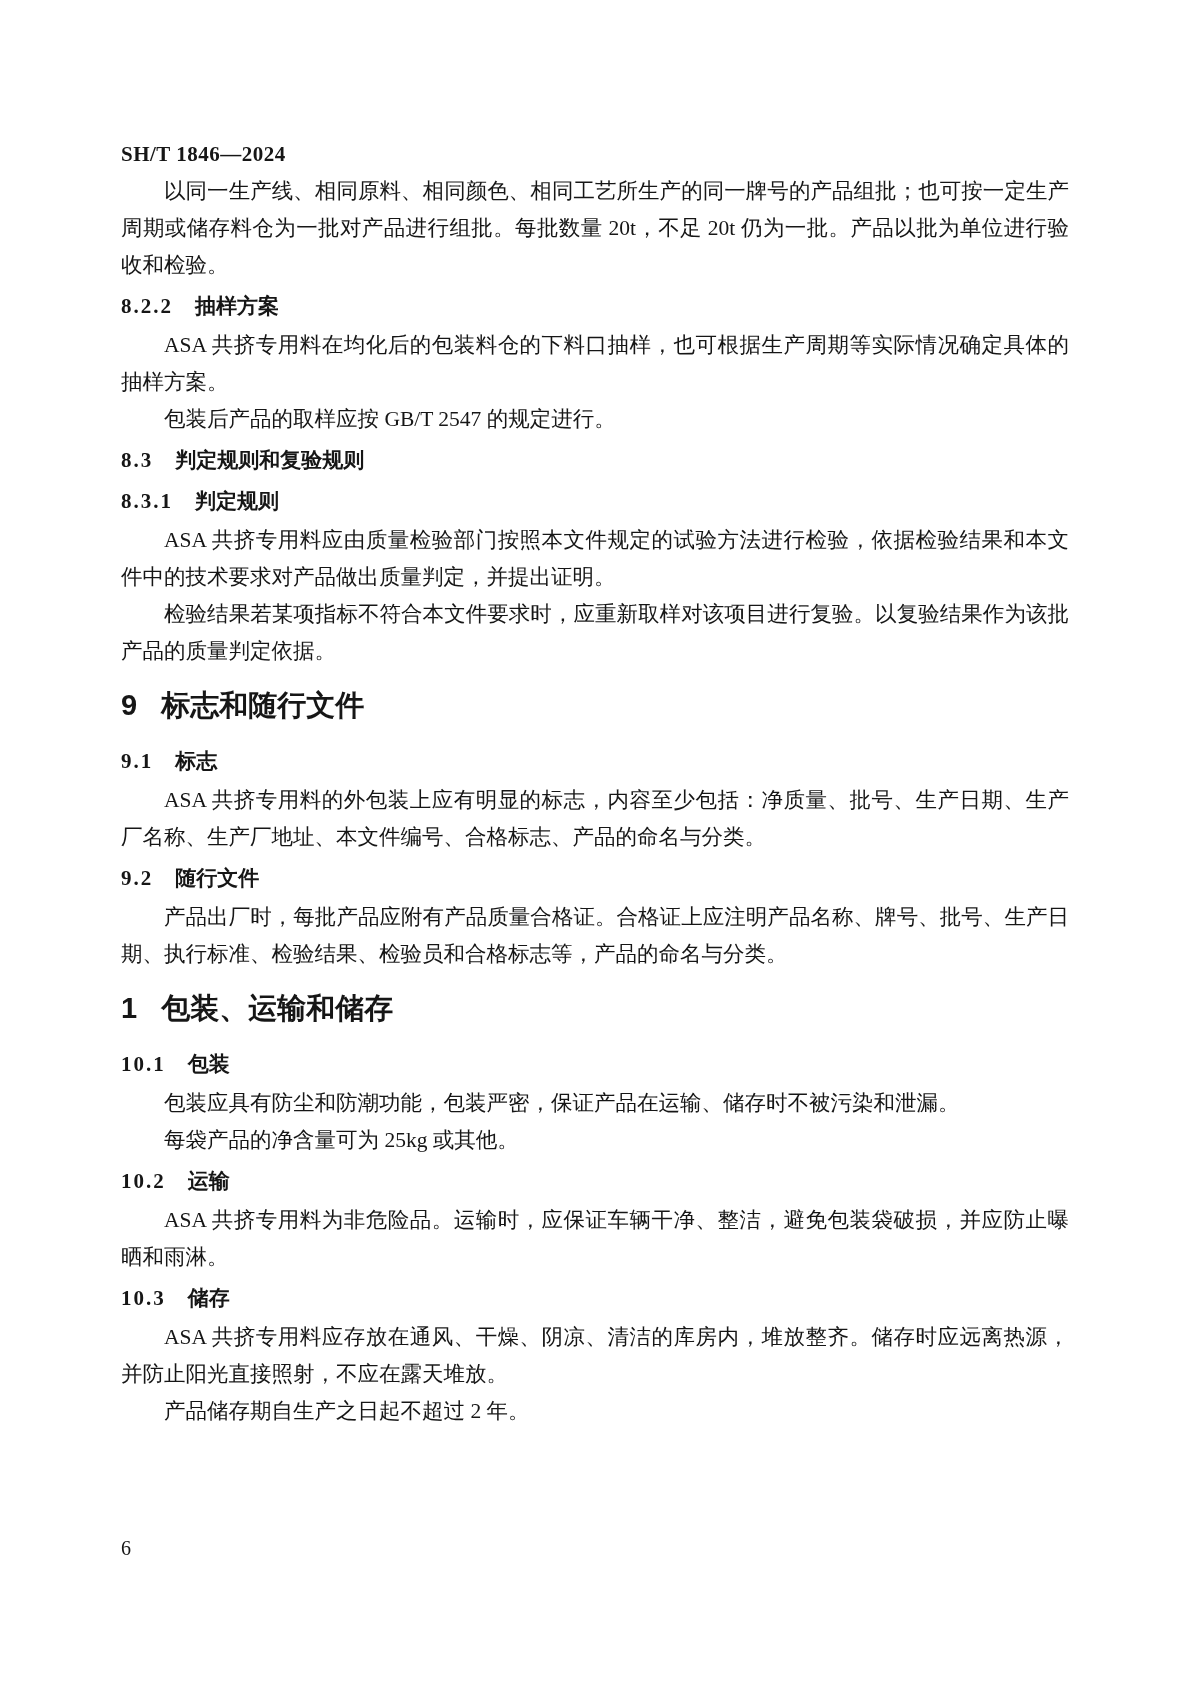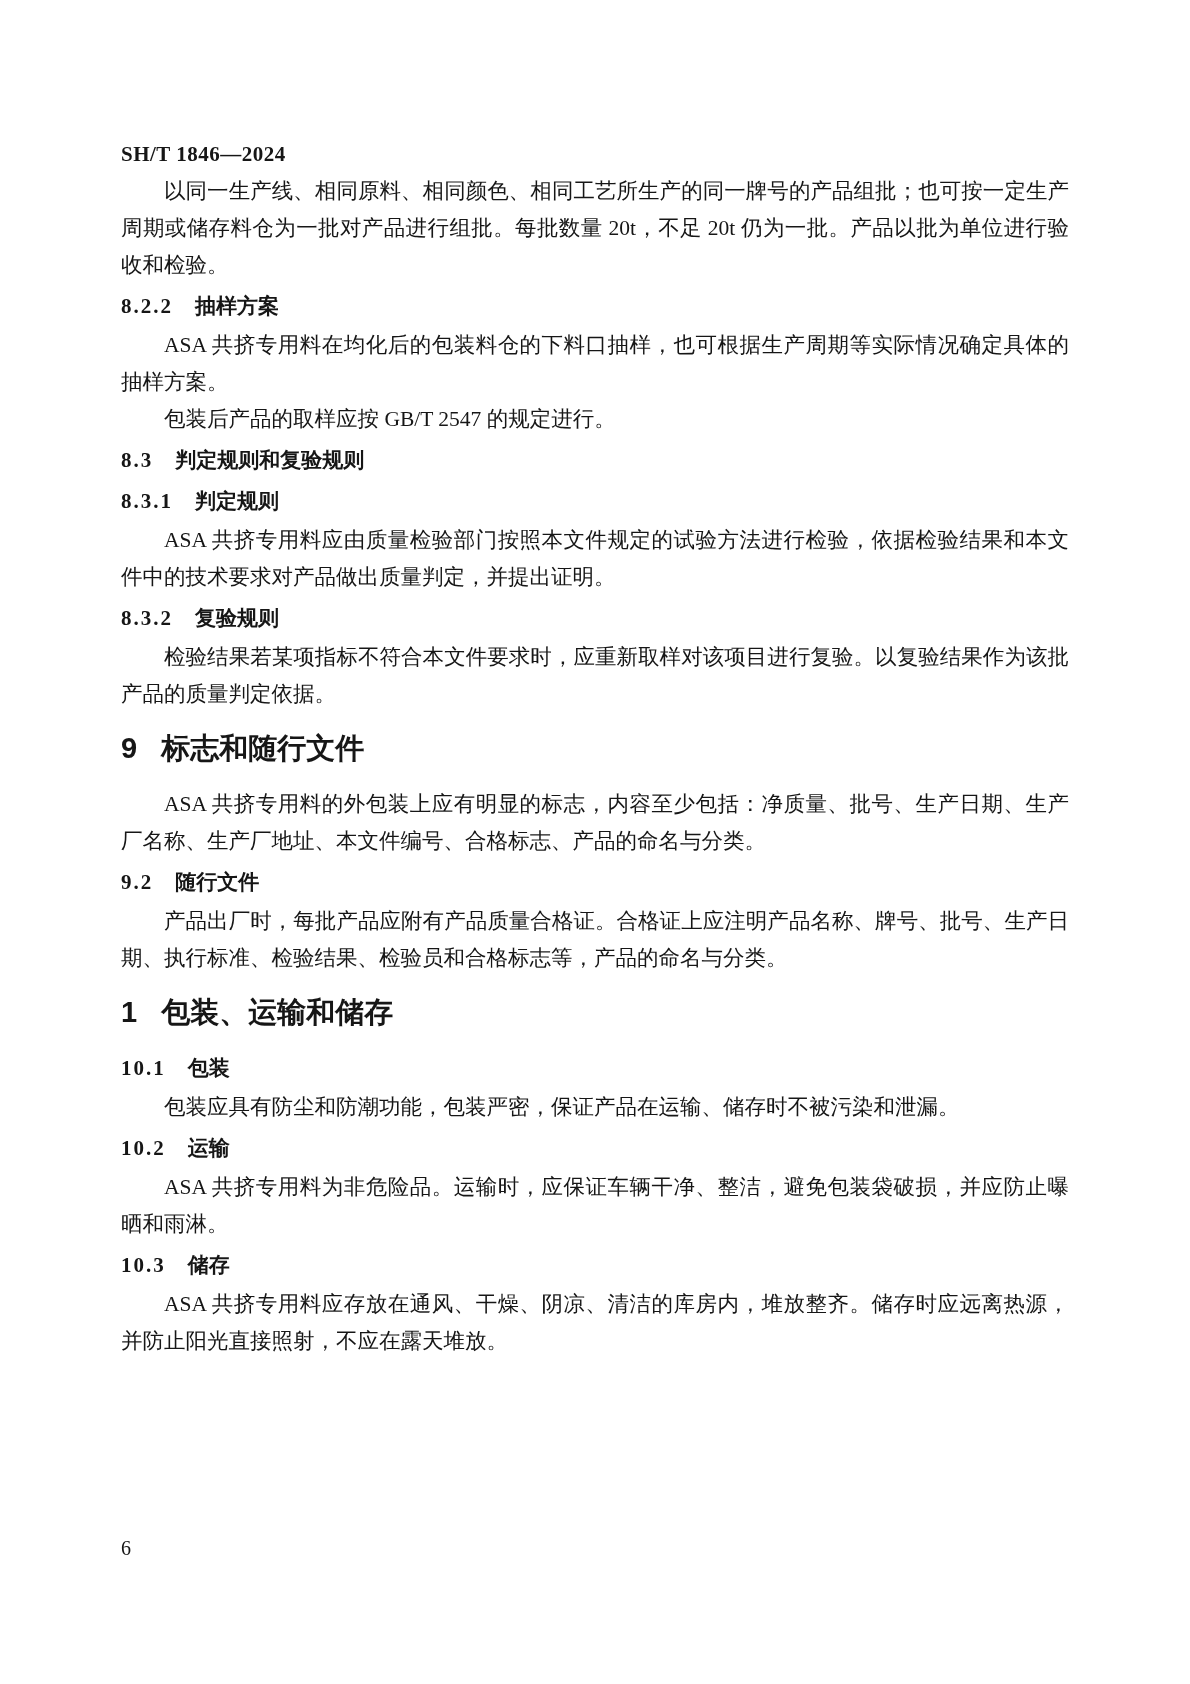--- a/index.html
+++ b/index.html
@@ -73,36 +73,38 @@
 
   <h4 class="heading"><span class="hnum">8.2.2</span><span>抽样方案</span></h4>
   <p class="para">ASA 共挤专用料在均化后的包装料仓的下料口抽样，也可根据生产周期等实际情况确定具体的抽样方案。</p>
   <p class="para">包装后产品的取样应按 GB/T 2547 的规定进行。</p>
 
   <h4 class="heading"><span class="hnum">8.3</span><span>判定规则和复验规则</span></h4>
 
   <h4 class="heading"><span class="hnum">8.3.1</span><span>判定规则</span></h4>
   <p class="para">ASA 共挤专用料应由质量检验部门按照本文件规定的试验方法进行检验，依据检验结果和本文件中的技术要求对产品做出质量判定，并提出证明。</p>
 
-  <h4 class="heading"><span class="hnum">8.3.2</span><span>复验规则</span></h4>
   <p class="para">检验结果若某项指标不符合本文件要求时，应重新取样对该项目进行复验。以复验结果作为该批产品的质量判定依据。</p>
 
   <h3 class="chapter"><span class="hnum">9</span><span>标志和随行文件</span></h3>
 
+  <h4 class="heading"><span class="hnum">9.1</span><span>标志</span></h4>
   <p class="para">ASA 共挤专用料的外包装上应有明显的标志，内容至少包括：净质量、批号、生产日期、生产厂名称、生产厂地址、本文件编号、合格标志、产品的命名与分类。</p>
 
   <h4 class="heading"><span class="hnum">9.2</span><span>随行文件</span></h4>
   <p class="para">产品出厂时，每批产品应附有产品质量合格证。合格证上应注明产品名称、牌号、批号、生产日期、执行标准、检验结果、检验员和合格标志等，产品的命名与分类。</p>
 
   <h3 class="chapter"><span class="hnum">1</span><span>包装、运输和储存</span></h3>
 
   <h4 class="heading"><span class="hnum">10.1</span><span>包装</span></h4>
   <p class="para">包装应具有防尘和防潮功能，包装严密，保证产品在运输、储存时不被污染和泄漏。</p>
+  <p class="para">每袋产品的净含量可为 25kg 或其他。</p>
 
   <h4 class="heading"><span class="hnum">10.2</span><span>运输</span></h4>
   <p class="para">ASA 共挤专用料为非危险品。运输时，应保证车辆干净、整洁，避免包装袋破损，并应防止曝晒和雨淋。</p>
 
   <h4 class="heading"><span class="hnum">10.3</span><span>储存</span></h4>
   <p class="para">ASA 共挤专用料应存放在通风、干燥、阴凉、清洁的库房内，堆放整齐。储存时应远离热源，并防止阳光直接照射，不应在露天堆放。</p>
+  <p class="para">产品储存期自生产之日起不超过 2 年。</p>
 
   <div class="page-number">6</div>
 
 </div>
 
 </body></html>

